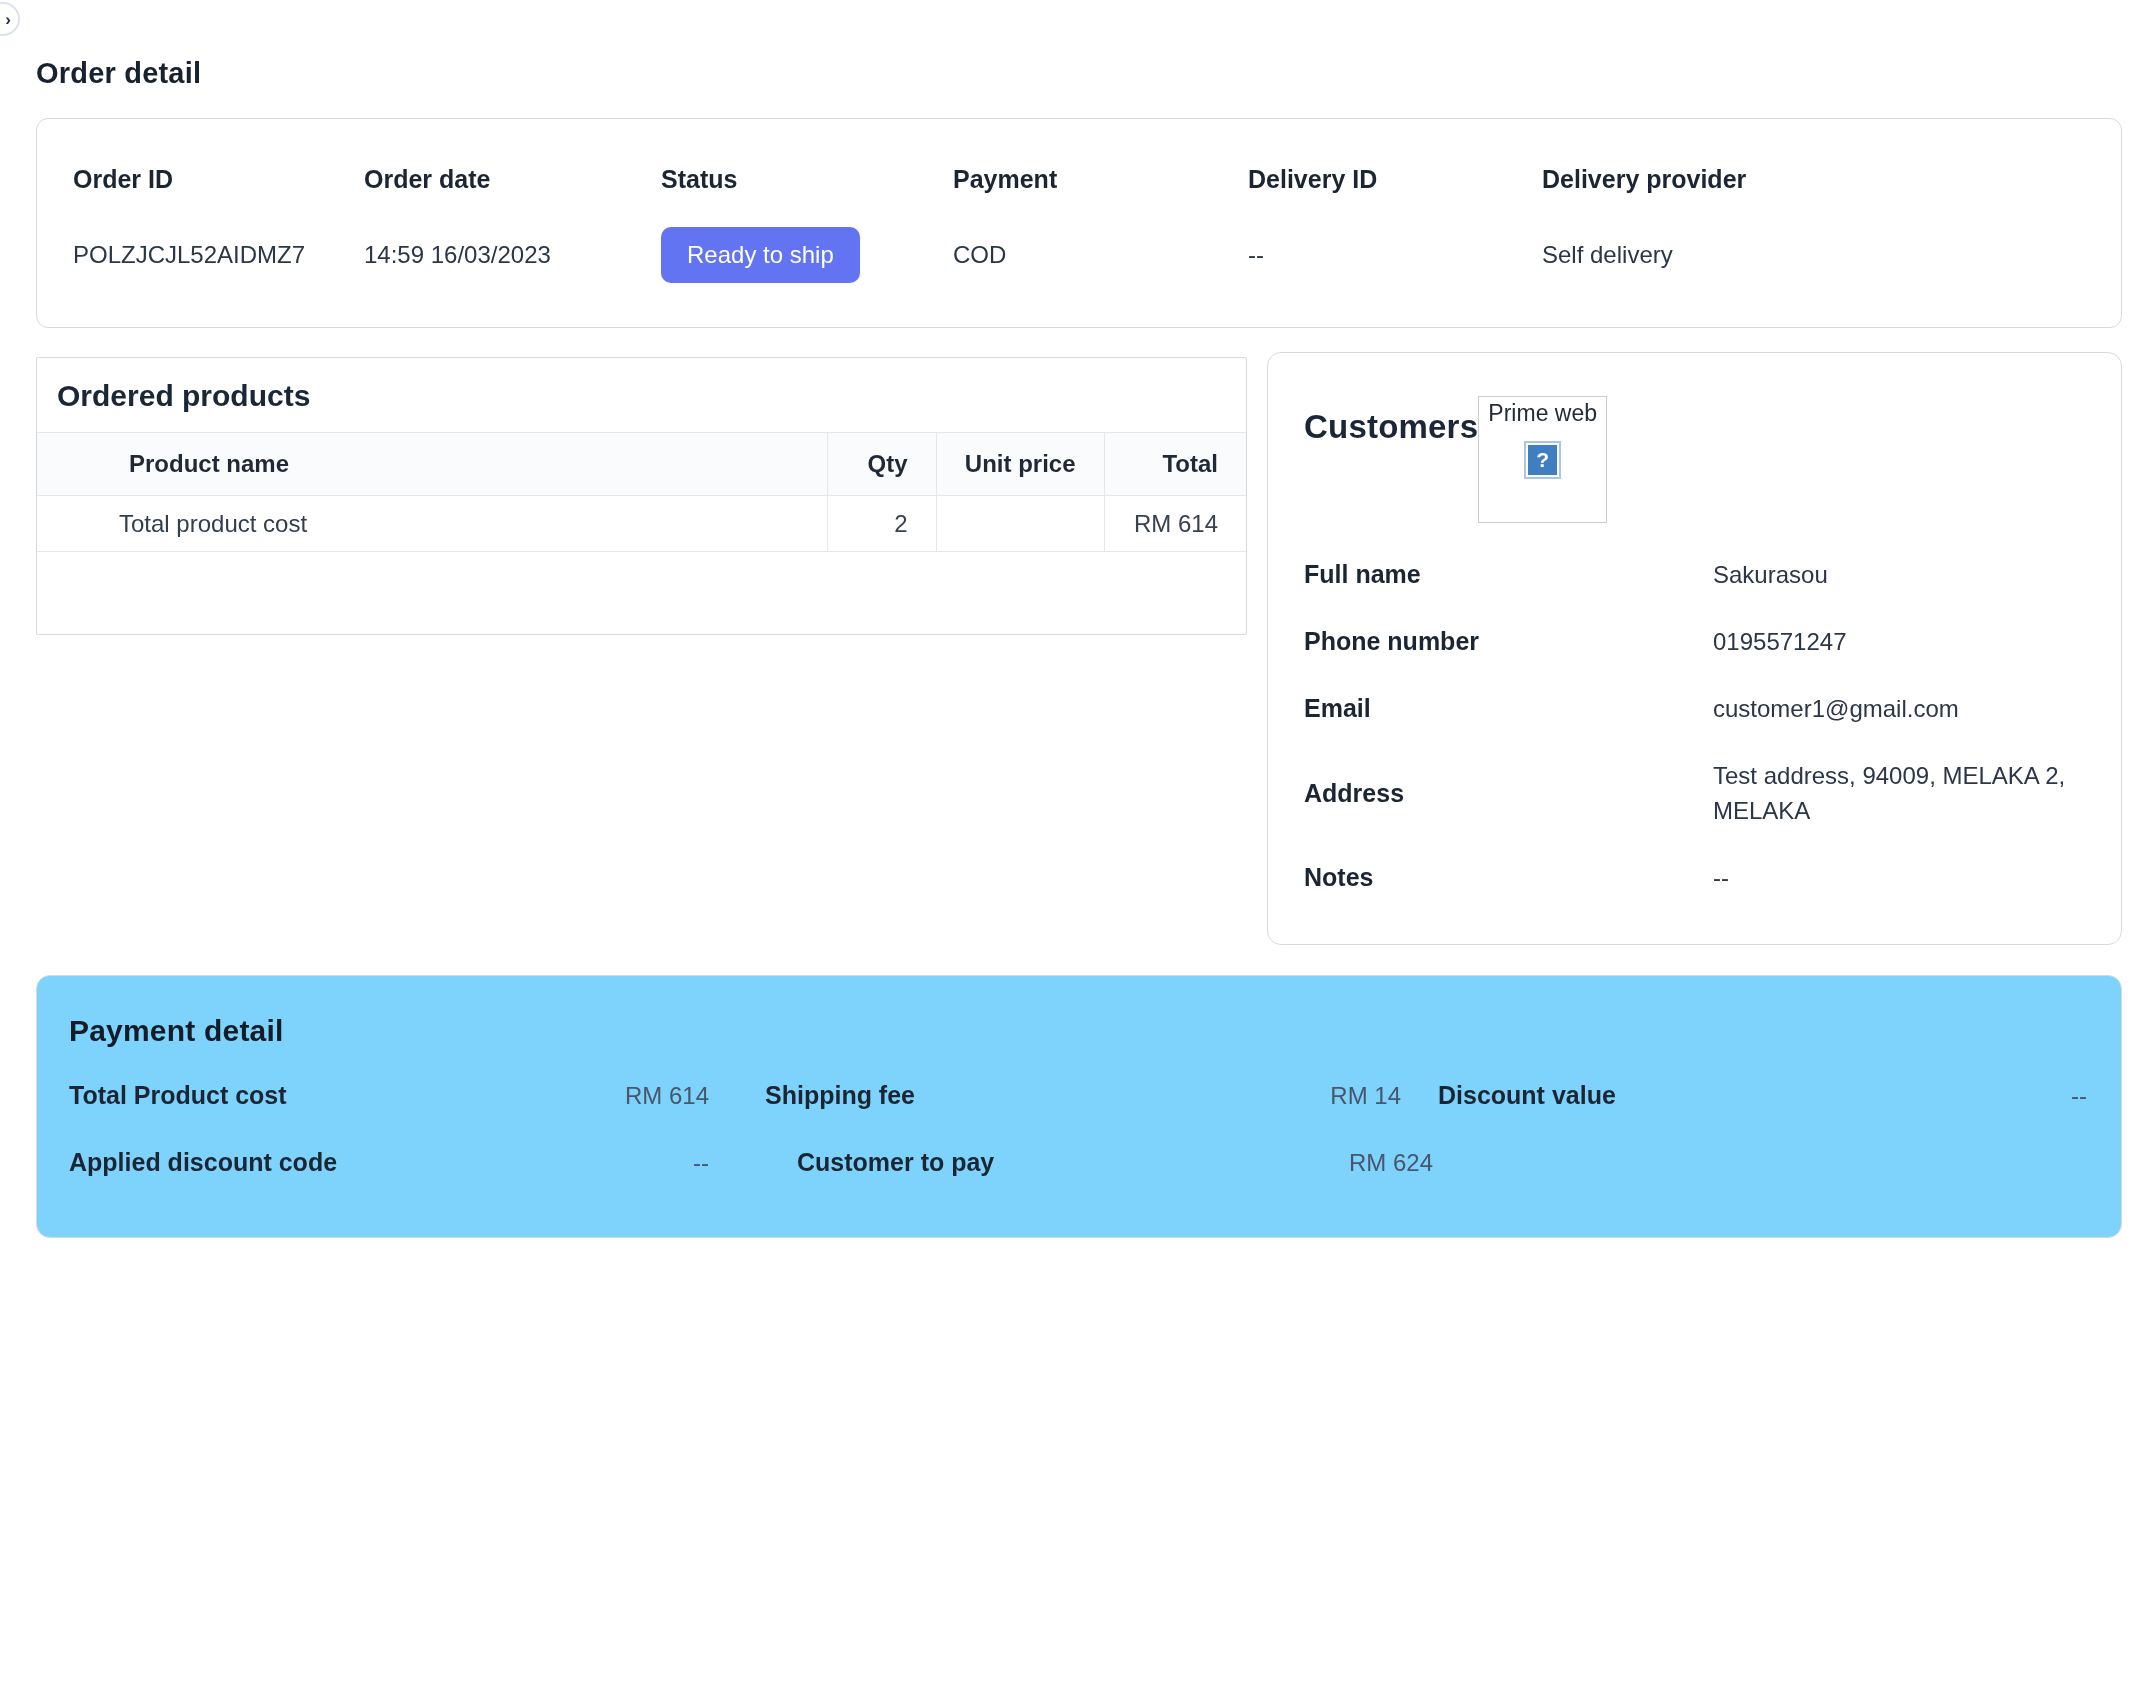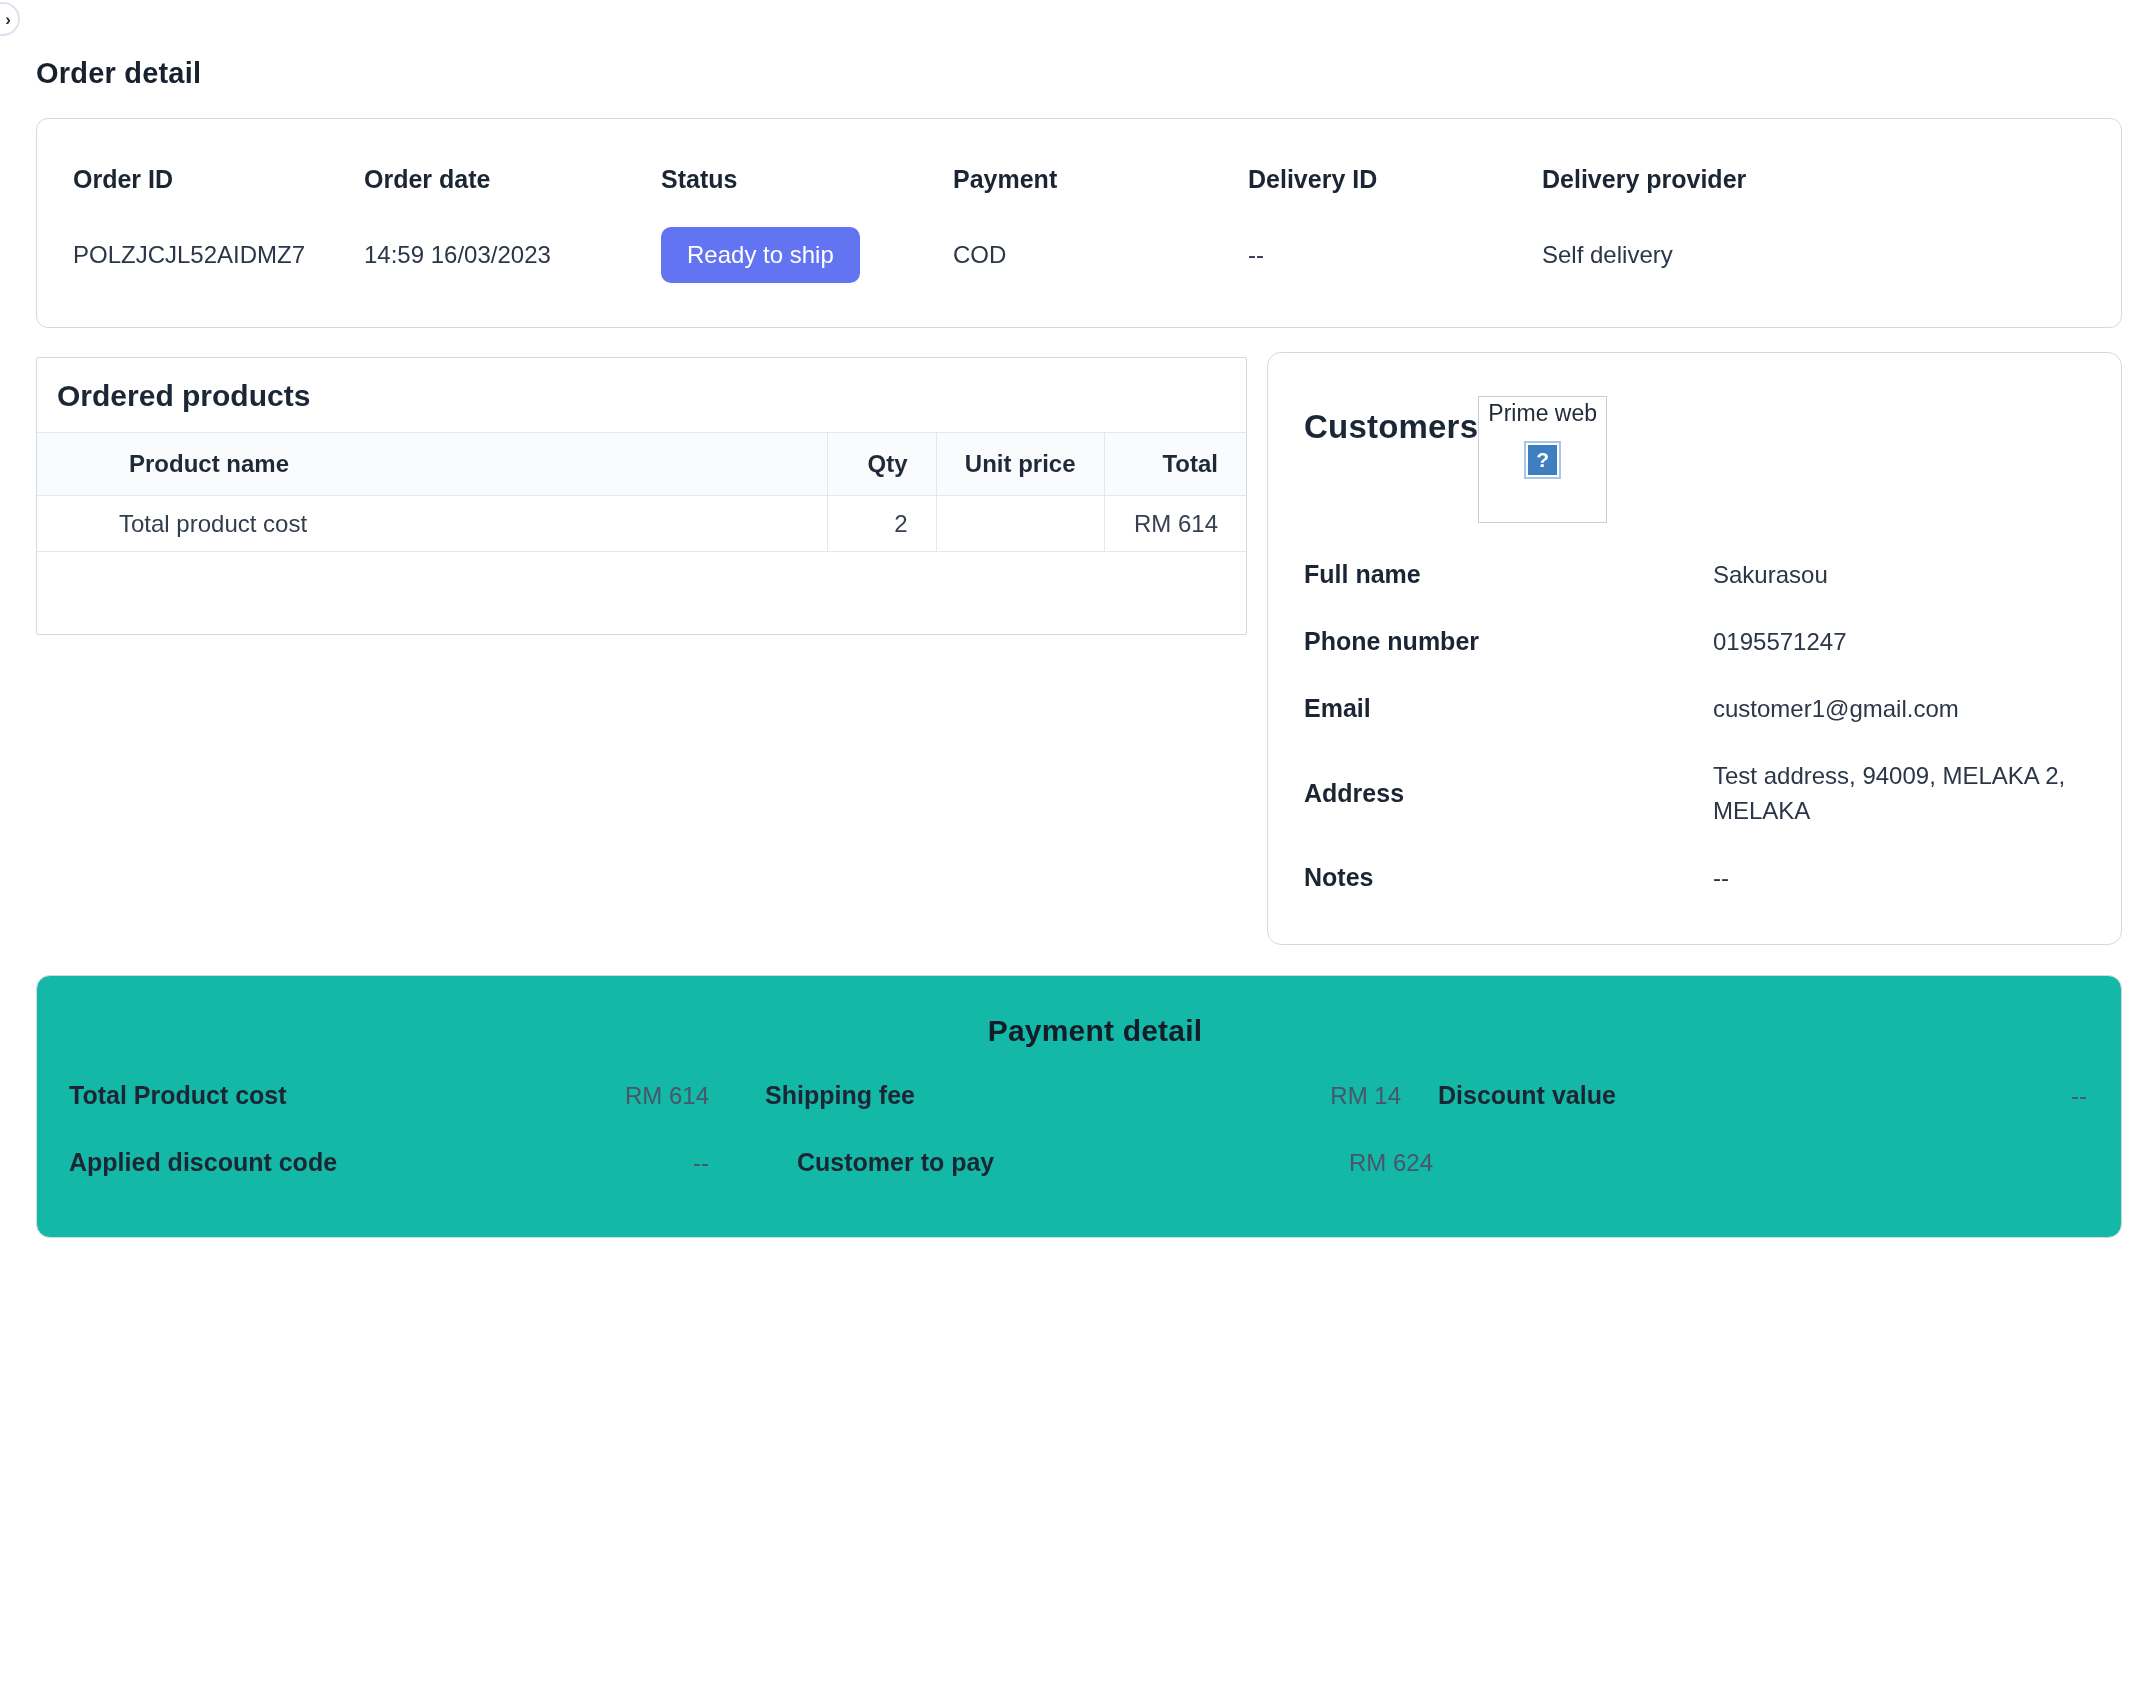--- a/index.html
+++ b/index.html
@@ -144,24 +144,23 @@
   }
   .c-value {
     flex: 1; font-size: 24px; color: #2b3648; line-height: 35px;
   }
   .c-row.tall { align-items: center; }
 
   
   .payment-card {
     position: absolute; left: 36px; top: 975px;
     width: 2086px; height: 263px;
-    background: #14b8a6;
+    background: #7dd3fc;
     border: 1px solid #d5dae1; border-radius: 14px;
     padding: 38px 0 0 32px;
-    text-align: center;
   }
   .payment-title {
     font-size: 30px; font-weight: 700; color: #141c28;
     letter-spacing: 0.2px;
   }
   .pay-row { display: flex; margin-top: 30px; height: 35px; align-items: center; }
   .pay-row.second { margin-top: 32px; gap: 32px; }
   .pay-item { display: flex; justify-content: space-between; align-items: center; }
   .pay-item.g1 { width: 640px; }
   .pay-item.g2 { width: 636px; margin-left: 56px; }

